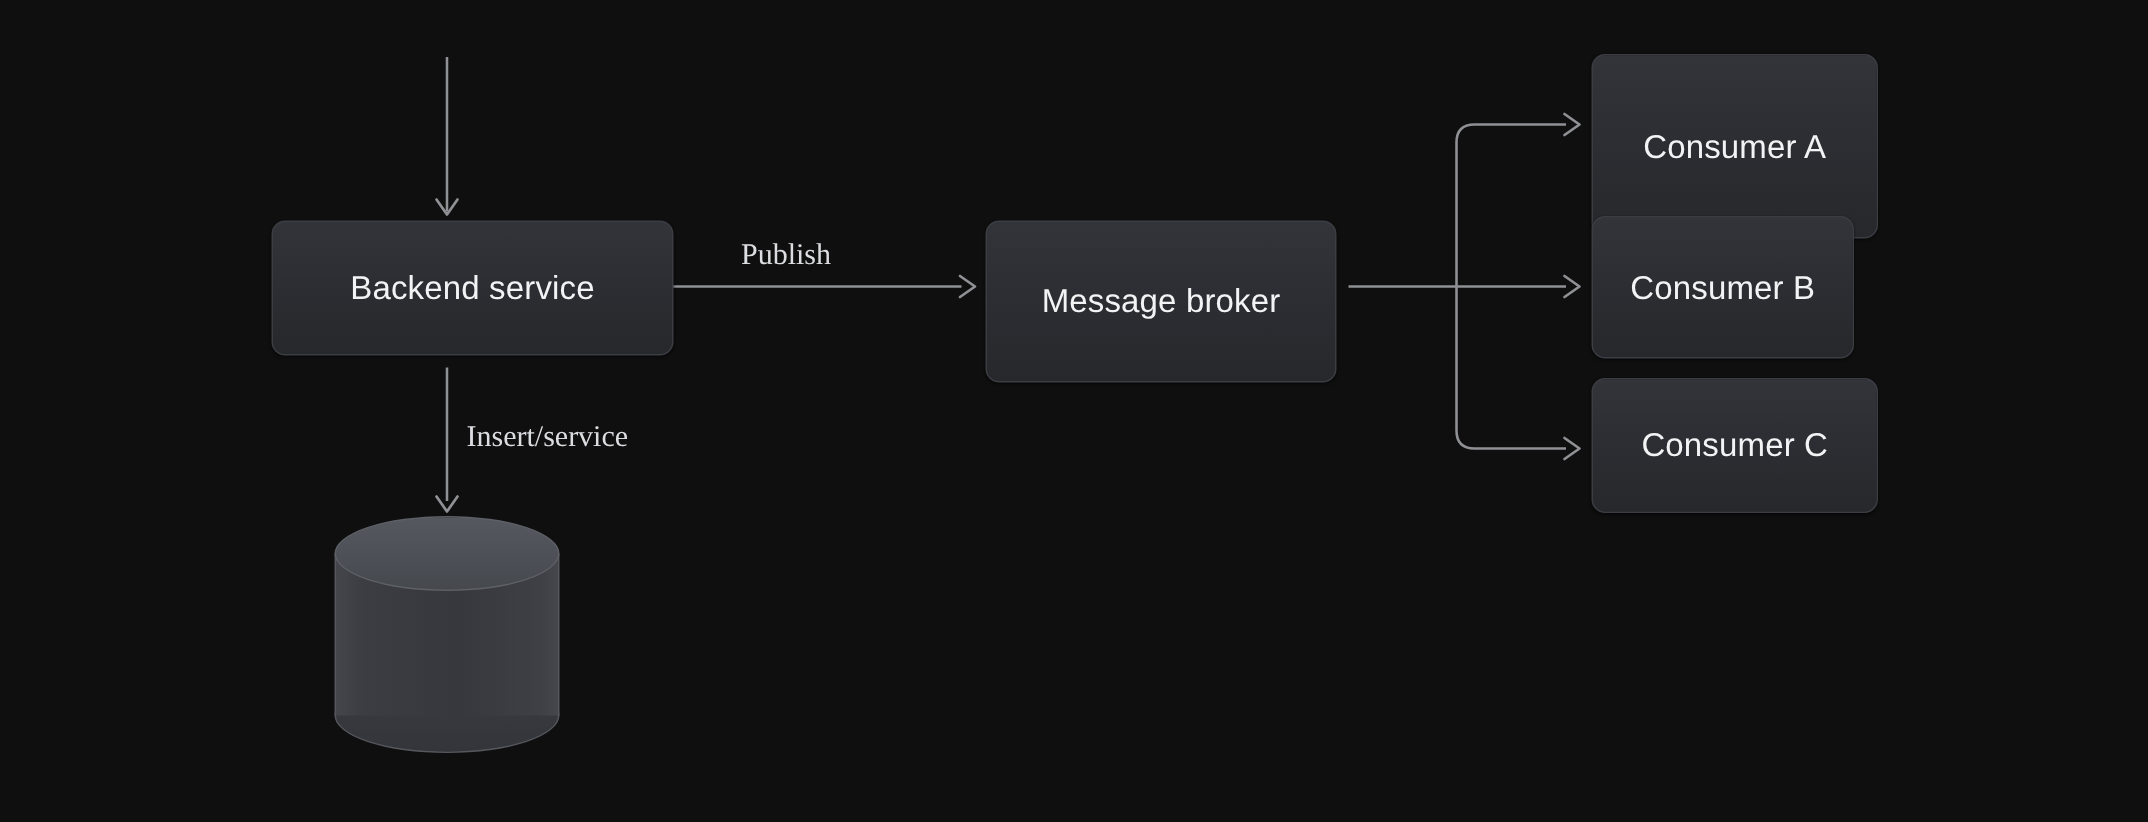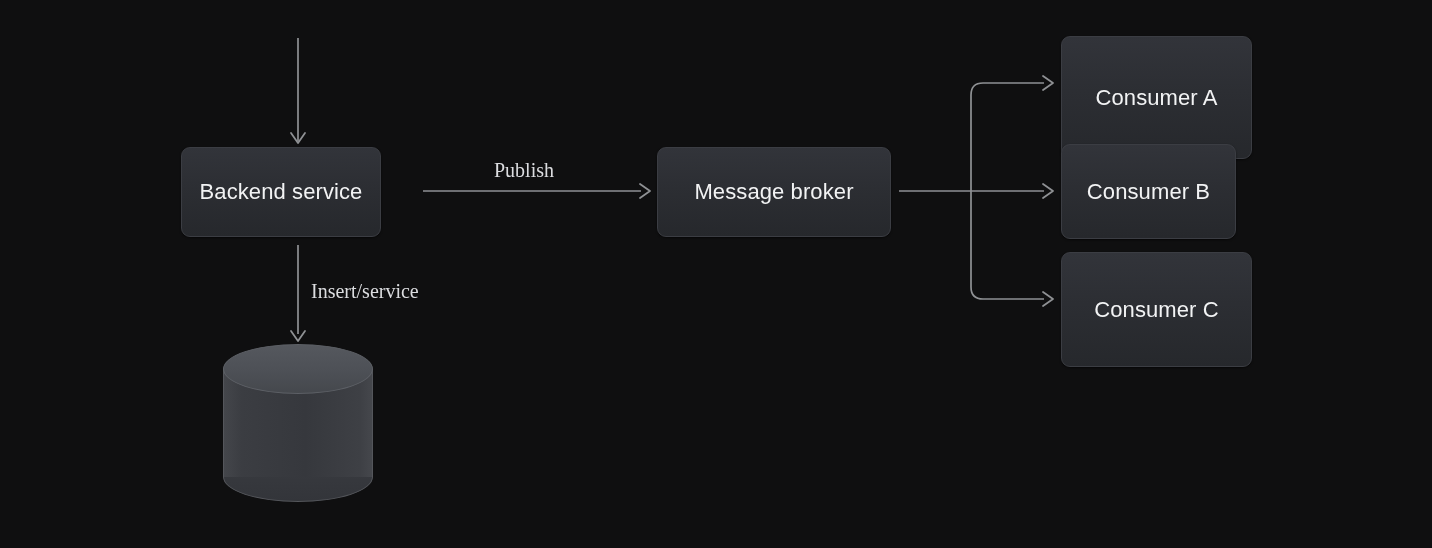--- a/index.html
+++ b/index.html
@@ -42,25 +42,25 @@
     line-height: 1;
   }
   .edge-label {
     position: absolute;
     color: #dcdde0;
     font-size: 20px;
     line-height: 1;
     white-space: nowrap;
     font-family: Liberation Serif, serif;
   }
-  #node-backend { left: 181px; top: 147px; width: 200px; height: 90px; }
-  #node-broker  { left: 657px; top: 147px; width: 234px; height: 90px; text-align: center; }
+  #node-backend { left: 181px; top: 147px; width: 268px; height: 90px; }
+  #node-broker  { left: 657px; top: 147px; width: 234px; height: 108px; text-align: center; }
   #node-consumer-a { left: 1061px; top: 36px;  width: 191px; height: 123px; }
   #node-consumer-b { left: 1061px; top: 144px; width: 175px; height: 95px; }
-  #node-consumer-c { left: 1061px; top: 252px; width: 191px; height: 115px; }
+  #node-consumer-c { left: 1061px; top: 252px; width: 191px; height: 90px; }
 
   #label-publish { left: 494px; top: 160px; }
   #label-insert-update { left: 311px; top: 281px; }
 
   .db {
     position: absolute;
     left: 223px;
     top: 344px;
     width: 150px;
     height: 158px;

